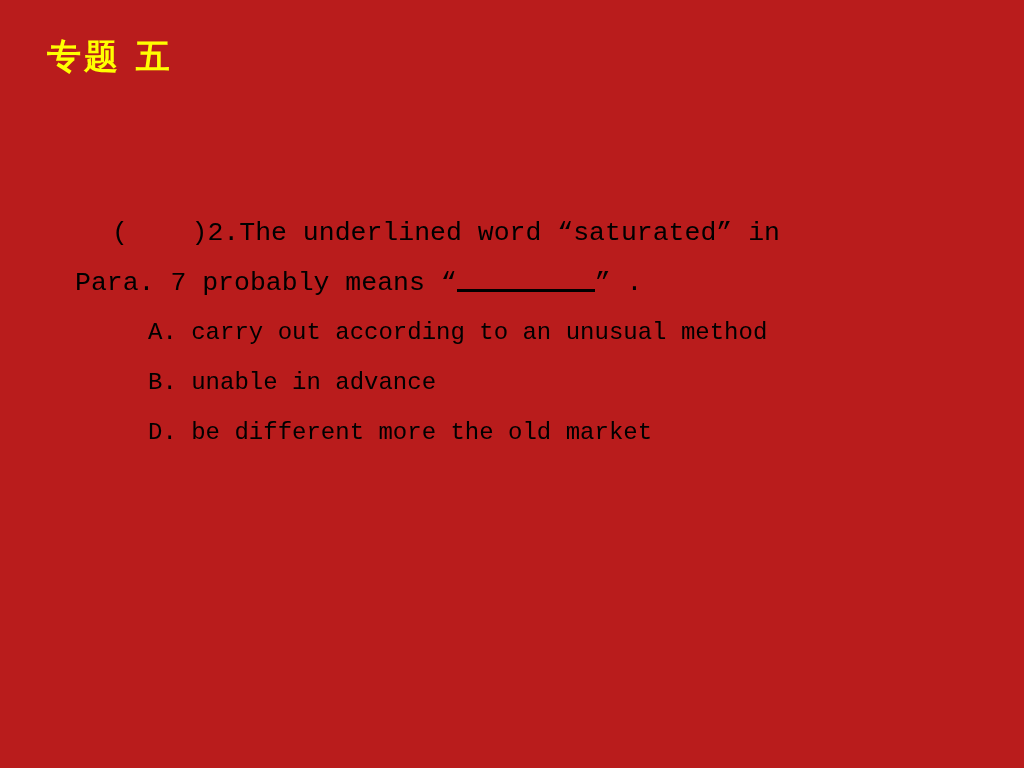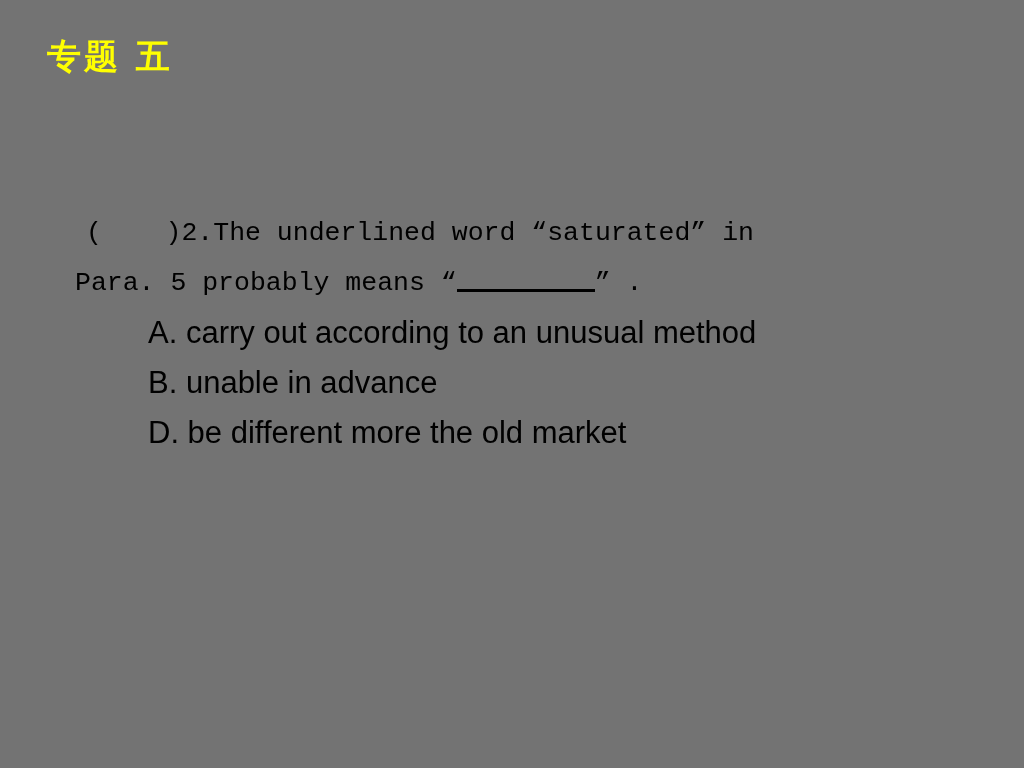--- a/index.html
+++ b/index.html
@@ -12,21 +12,21 @@
     background: #ffffff;
     font-family: "Liberation Mono", "DejaVu Sans Mono", monospace;
     overflow: hidden;
     position: relative;
   }
 
   .slide {
     position: relative;
     width: 1024px;
     height: 768px;
-    background: #737373;
+    background: #b91c1c;
   }
 
   
   .slide-title {
     position: absolute;
     left: 47px;
     top: 33px;
     font-family: "DejaVu Sans", "Liberation Sans", sans-serif;
     font-size: 34px;
     font-weight: bold;
@@ -46,21 +46,21 @@
 
   .q-line {
     font-family: "Liberation Mono", "DejaVu Sans Mono", monospace;
     font-size: 26.5px;
     line-height: 50px;
     color: #000000;
     white-space: pre;
   }
 
   .q-line-1 {
-    padding-left: 86px;
+    padding-left: 112px;
   }
   .q-line-2 {
     padding-left: 75px;
   }
 
   .blank-fill {
     display: inline-block;
     width: 138px;
     border-bottom: 3px solid #000000;
     vertical-align: -2px;
@@ -69,22 +69,22 @@
 
   
   .options {
     position: absolute;
     left: 0;
     top: 308px;
     width: 1024px;
   }
 
   .option-row {
-    font-family: Liberation Sans, sans-serif;
-    font-size: 31px;
+    font-family: Liberation Mono, monospace;
+    font-size: 24px;
     line-height: 50px;
     color: #000000;
     white-space: pre;
     padding-left: 148px;
   }
 
   .opt-letter {
     display: inline;
   }
   .opt-text {
@@ -95,21 +95,21 @@
 <body>
 
 <div class="slide">
 
   <div class="slide-title">专题 五</div>
 
   <div class="question-block">
 
     <div class="q-line q-line-1"><span>(    )</span><span>2.</span><span>The underlined word </span><span>“saturated”</span><span> in</span></div>
 
-    <div class="q-line q-line-2"><span>Para. 5 probably means </span><span>“</span><span class="blank-fill"></span><span>”</span><span> .</span></div>
+    <div class="q-line q-line-2"><span>Para. 7 probably means </span><span>“</span><span class="blank-fill"></span><span>”</span><span> .</span></div>
 
   </div>
 
   <div class="options">
 
     <div class="option-row"><span class="opt-letter">A.</span><span class="opt-text"> carry out according to an unusual method</span></div>
 
     <div class="option-row"><span class="opt-letter">B.</span><span class="opt-text"> unable in advance</span></div>
 
 

